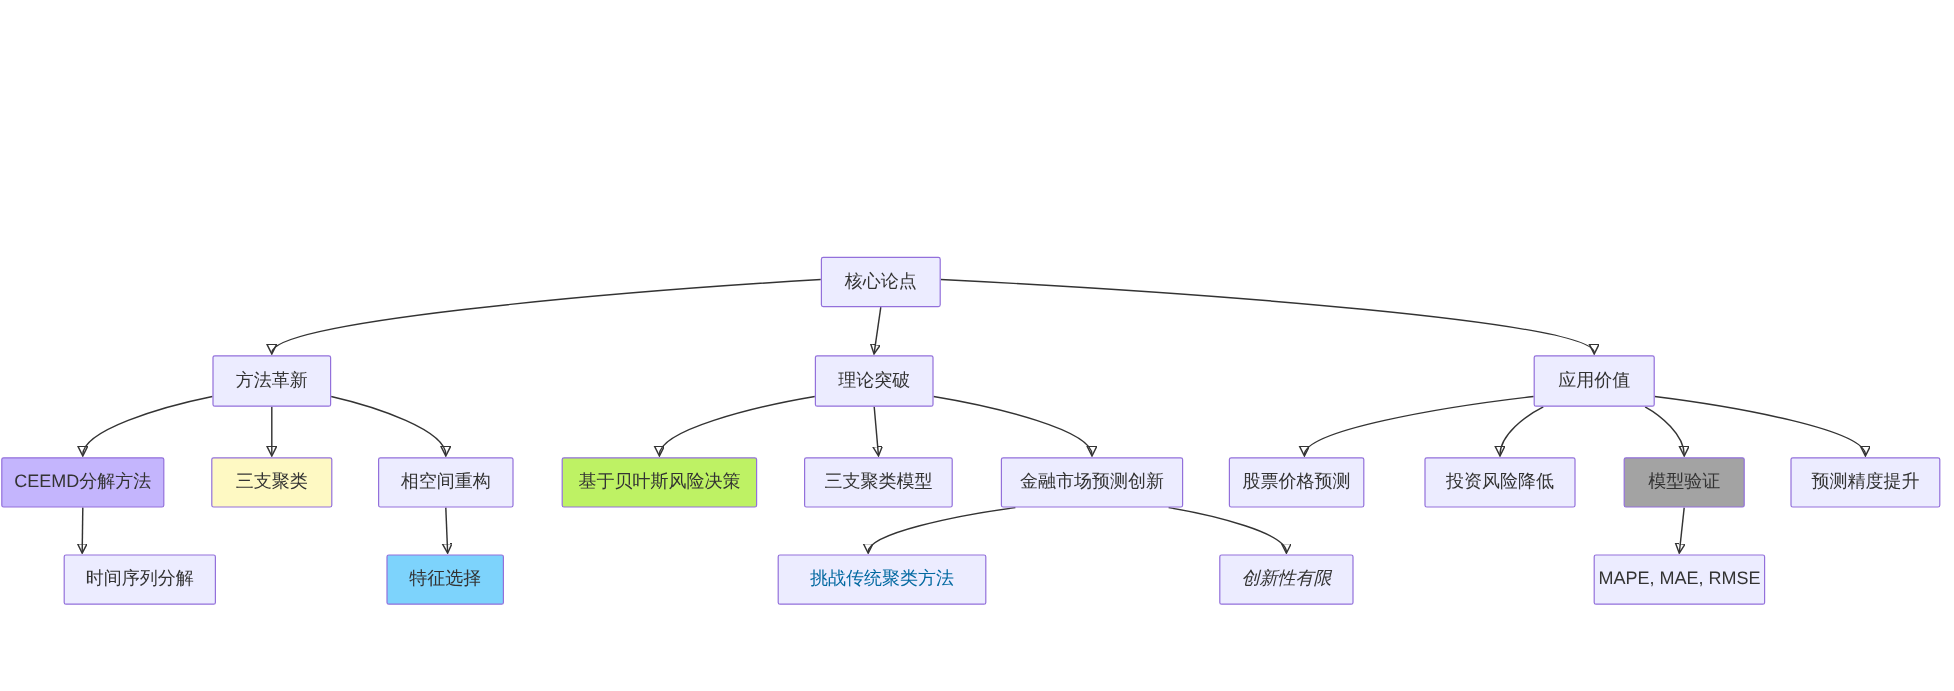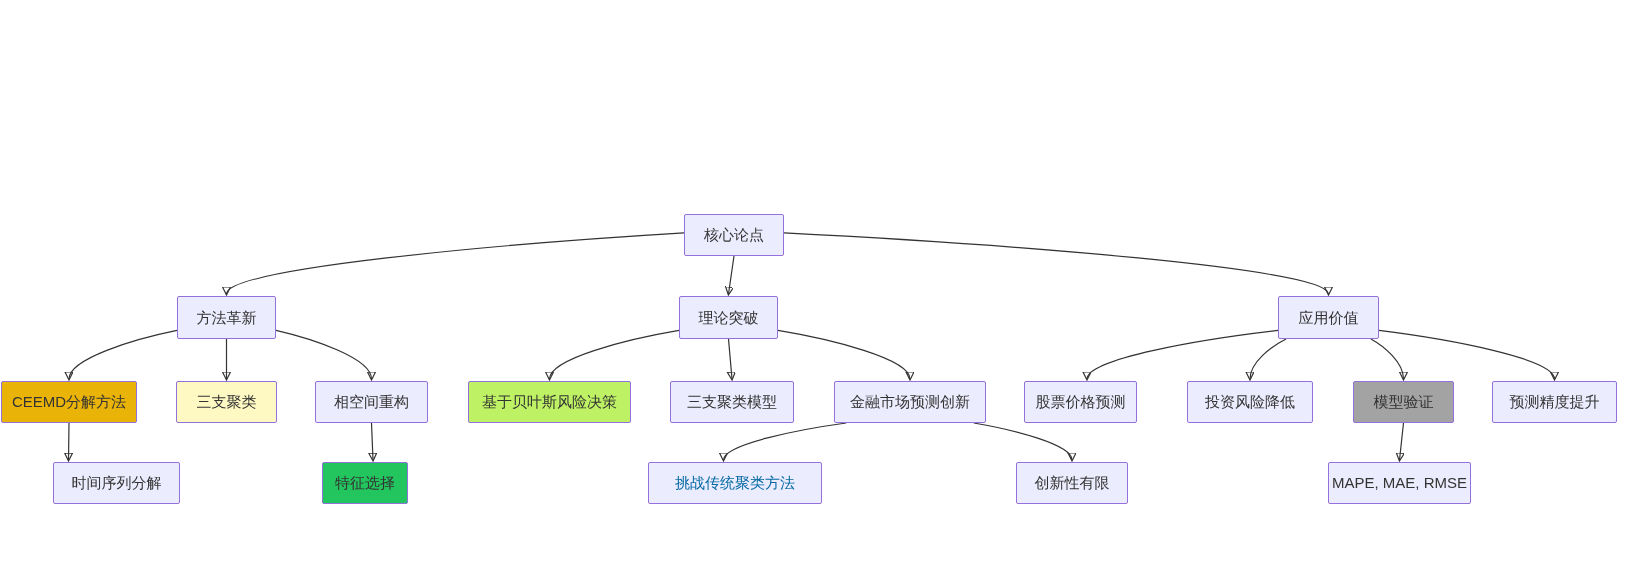--- a/index.html
+++ b/index.html
@@ -60,21 +60,21 @@
       </div>
       <div class="node" style="left: 177px; top: 296px; width: 99px; height: 43px; background: rgb(236, 236, 255); border-color: rgb(147, 112, 219); color: rgb(51, 51, 51);">
         <span class="label">方法革新</span>
       </div>
       <div class="node" style="left: 679px; top: 296px; width: 99px; height: 43px; background: rgb(236, 236, 255); border-color: rgb(147, 112, 219); color: rgb(51, 51, 51);">
         <span class="label">理论突破</span>
       </div>
       <div class="node" style="left: 1278px; top: 296px; width: 101px; height: 43px; background: rgb(236, 236, 255); border-color: rgb(147, 112, 219); color: rgb(51, 51, 51);">
         <span class="label">应用价值</span>
       </div>
-      <div class="node" style="left: 1px; top: 381px; width: 136px; height: 42px; background: #eab308; border-color: rgb(147, 112, 219); color: rgb(51, 51, 51);">
+      <div class="node" style="left: 1px; top: 381px; width: 136px; height: 42px; background: #c4b5fd; border-color: rgb(147, 112, 219); color: rgb(51, 51, 51);">
         <span class="label">CEEMD分解方法</span>
       </div>
       <div class="node" style="left: 176px; top: 381px; width: 101px; height: 42px; background: #fef9c3; border-color: rgb(147, 112, 219); color: rgb(51, 51, 51);">
         <span class="label">三支聚类</span>
       </div>
       <div class="node" style="left: 315px; top: 381px; width: 113px; height: 42px; background: rgb(236, 236, 255); border-color: rgb(147, 112, 219); color: rgb(51, 51, 51);">
         <span class="label">相空间重构</span>
       </div>
       <div class="node" style="left: 468px; top: 381px; width: 163px; height: 42px; background: #bef264; border-color: rgb(147, 112, 219); color: rgb(51, 51, 51);">
         <span class="label">基于贝叶斯风险决策</span>
@@ -93,26 +93,26 @@
       </div>
       <div class="node" style="left: 1353px; top: 381px; width: 101px; height: 42px; background: #a3a3a3; border-color: rgb(147, 112, 219); color: rgb(51, 51, 51);">
         <span class="label">模型验证</span>
       </div>
       <div class="node" style="left: 1492px; top: 381px; width: 125px; height: 42px; background: rgb(236, 236, 255); border-color: rgb(147, 112, 219); color: rgb(51, 51, 51);">
         <span class="label">预测精度提升</span>
       </div>
       <div class="node" style="left: 5px; top: 462px; width: 127px; height: 42px; background: rgb(236, 236, 255); border-color: rgb(147, 112, 219); color: rgb(51, 51, 51); margin-left: 48px;">
         <span class="label">时间序列分解</span>
       </div>
-      <div class="node" style="left: 322px; top: 462px; width: 86px; height: 42px; background: #22c55e; border-color: rgb(147, 112, 219); color: rgb(51, 51, 51);">
+      <div class="node" style="left: 322px; top: 462px; width: 98px; height: 42px; background: #7dd3fc; border-color: rgb(147, 112, 219); color: rgb(51, 51, 51);">
         <span class="label">特征选择</span>
       </div>
       <div class="node" style="left: 648px; top: 462px; width: 174px; height: 42px; background: rgb(236, 236, 255); border-color: rgb(147, 112, 219); color: #0369a1;">
         <span class="label">挑战传统聚类方法</span>
       </div>
-      <div class="node" style="left: 1016px; top: 462px; width: 112px; height: 42px; background: rgb(236, 236, 255); border-color: rgb(147, 112, 219); color: rgb(51, 51, 51);">
+      <div class="node" style="left: 1016px; top: 462px; width: 112px; height: 42px; background: rgb(236, 236, 255); border-color: rgb(147, 112, 219); color: rgb(51, 51, 51); font-style: italic;">
         <span class="label">创新性有限</span>
       </div>
       <div class="node" style="left: 1328px; top: 462px; width: 143px; height: 42px; background: rgb(236, 236, 255); border-color: rgb(147, 112, 219); color: rgb(51, 51, 51);">
         <span class="label">MAPE, MAE, RMSE</span>
       </div>
     </div>
 </div>
 
 </body></html>

